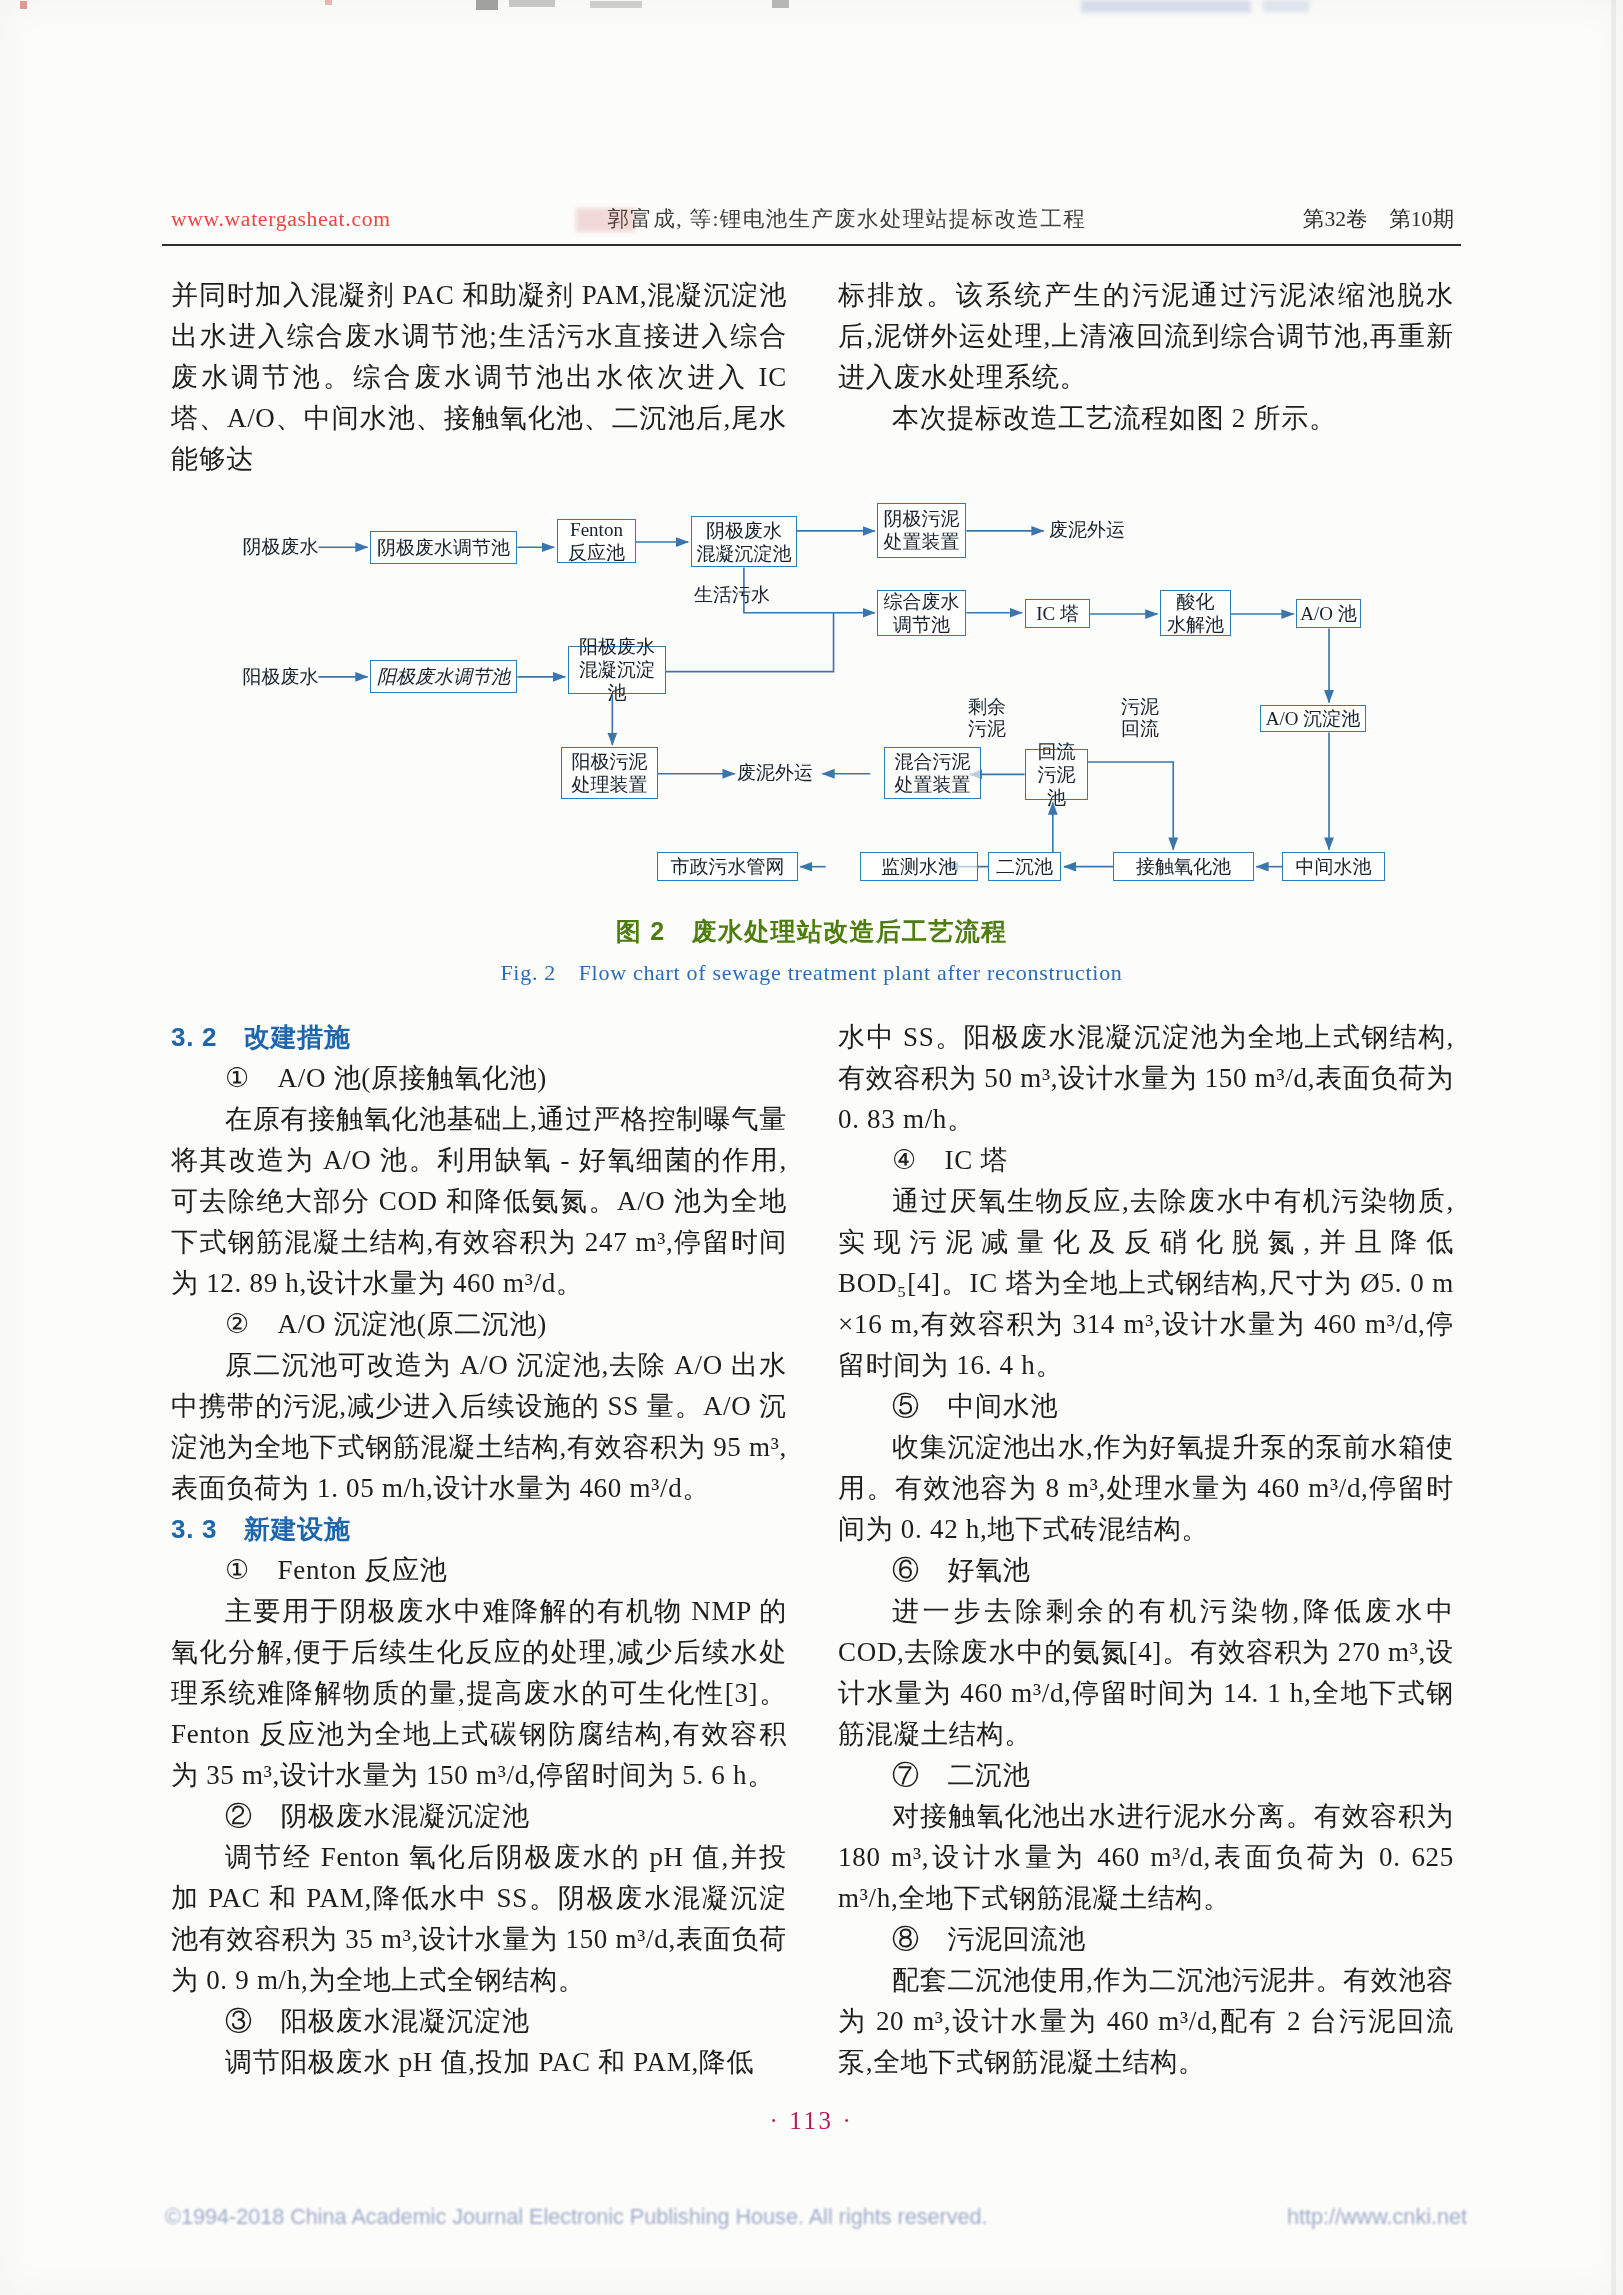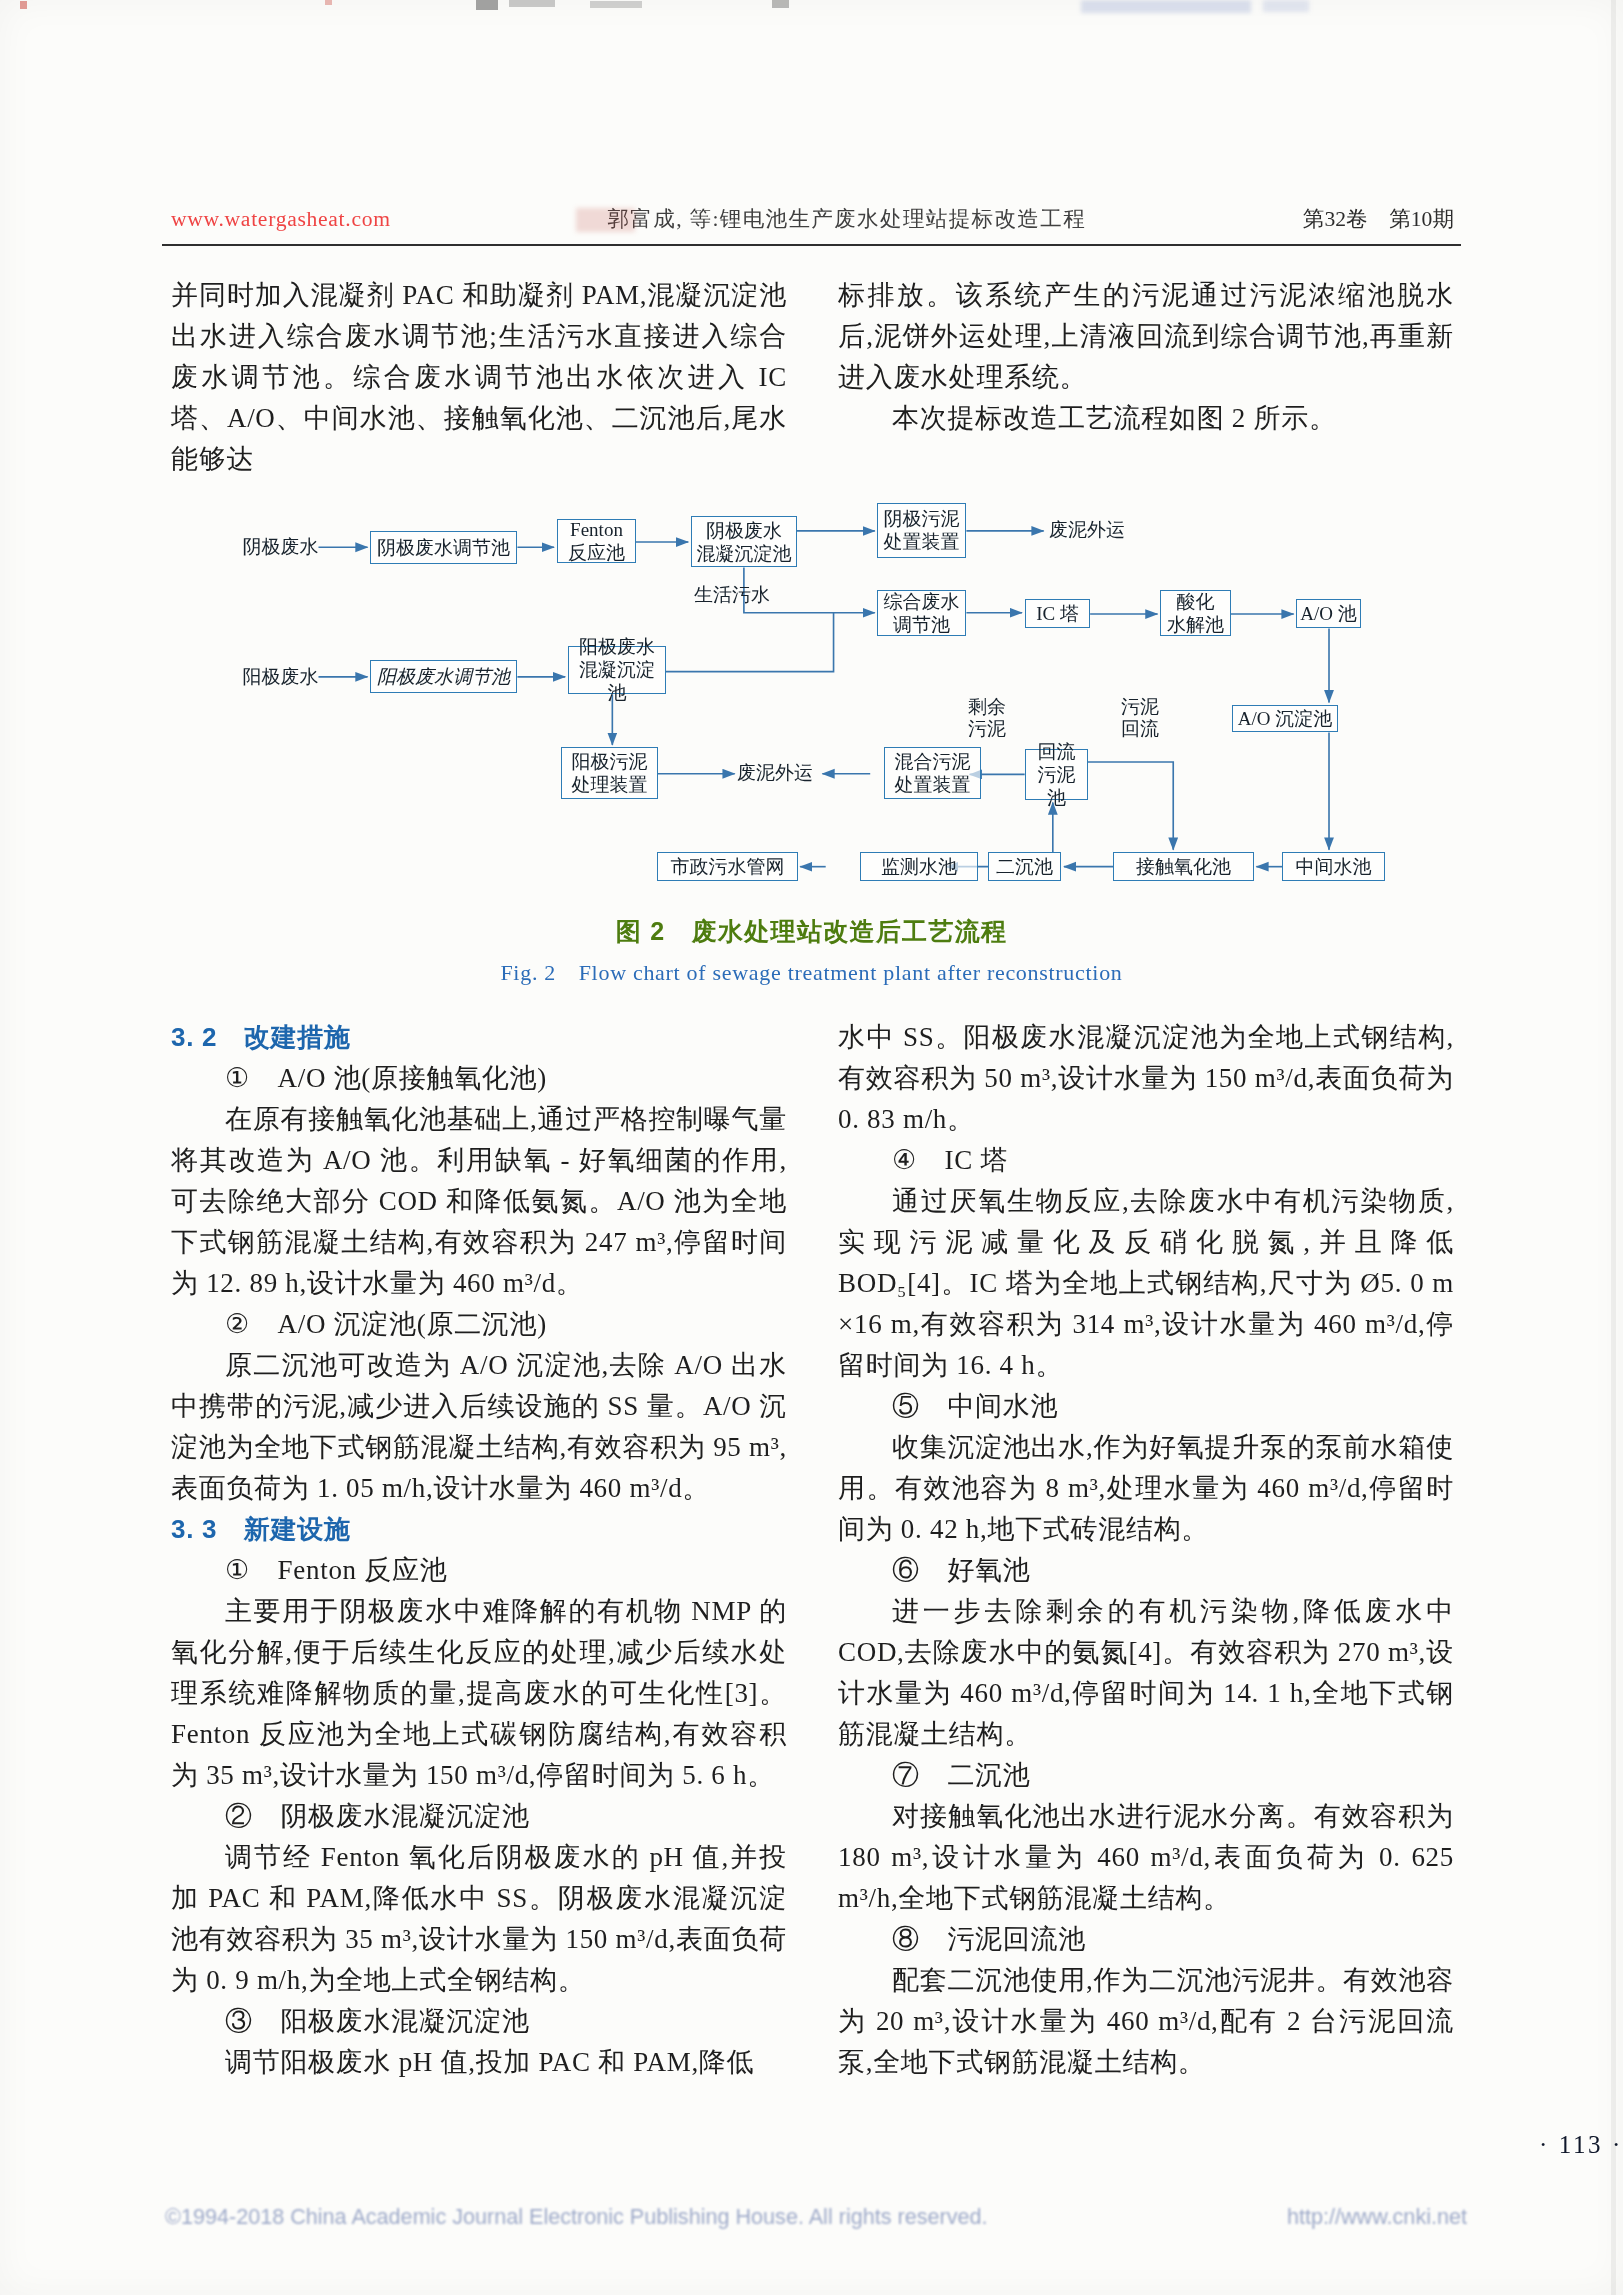--- a/index.html
+++ b/index.html
@@ -59,21 +59,21 @@
   .figcap{text-align:center;margin-top:22px;}
   .cap-zh{
     font-family:"Liberation Sans","DejaVu Sans",sans-serif;
     font-weight:700;font-size:25px;color:#4d7c0f;letter-spacing:1.3px;
   }
   .cap-en{font-size:22px;color:#2b6cb8;margin-top:10.5px;letter-spacing:0.7px;}
   
   .bodytext{margin:29px 169px 0 171px;}
   
   .page-number{
-    text-align:right;margin-top:48px;font-size:25px;color:#0f172a;letter-spacing:2.6px;
+    text-align:center;margin-top:24px;font-size:25px;color:#be185d;letter-spacing:2.6px;
   }
   .footer{
     position:absolute;left:165px;right:156px;top:2204px;
     display:flex;justify-content:space-between;
     font-family:"Liberation Sans","DejaVu Sans",sans-serif;
     font-size:21.6px;color:#8d9bc0;
     filter:blur(1px);opacity:0.85;white-space:nowrap;
   }
   
   .artifact{position:absolute;pointer-events:none;}
@@ -153,21 +153,21 @@
 处置装置</div>
         <div class="fc-box" style="left: 641px; top: 90px; width: 89px; height: 46px;">综合废水
 调节池</div>
         <div class="fc-box" style="left: 789px; top: 99px; width: 65px; height: 29px;">IC 塔</div>
         <div class="fc-box" style="left: 924px; top: 90px; width: 71px; height: 46px;">酸化
 水解池</div>
         <div class="fc-box" style="left: 1060px; top: 99px; width: 65px; height: 29px;">A/O 池</div>
         <div class="fc-box" style="left: 134px; top: 160px; width: 147px; height: 33px; font-style: italic;">阳极废水调节池</div>
         <div class="fc-box" style="left: 332px; top: 146px; width: 98px; height: 48px;">阳极废水
 混凝沉淀池</div>
-        <div class="fc-box" style="left: 996px; top: 205px; width: 106px; height: 27.5px;">A/O 沉淀池</div>
+        <div class="fc-box" style="left: 1024px; top: 205px; width: 106px; height: 27.5px;">A/O 沉淀池</div>
         <div class="fc-box" style="left: 325px; top: 247px; width: 97px; height: 52px;">阳极污泥
 处理装置</div>
         <div class="fc-box" style="left: 634px; top: 247px; width: 97px; height: 52px; margin-left: 14px;">混合污泥
 处置装置</div>
         <div class="fc-box" style="left: 789px; top: 249px; width: 63px; height: 51px;">回流
 污泥池</div>
         <div class="fc-box" style="left: 421px; top: 352px; width: 141px; height: 29px;">市政污水管网</div>
         <div class="fc-box" style="left: 624px; top: 352px; width: 118px; height: 29px;">监测水池</div>
         <div class="fc-box" style="left: 752px; top: 352px; width: 73px; height: 29px;">二沉池</div>
         <div class="fc-box" style="left: 877px; top: 352px; width: 141px; height: 29px;">接触氧化池</div>

